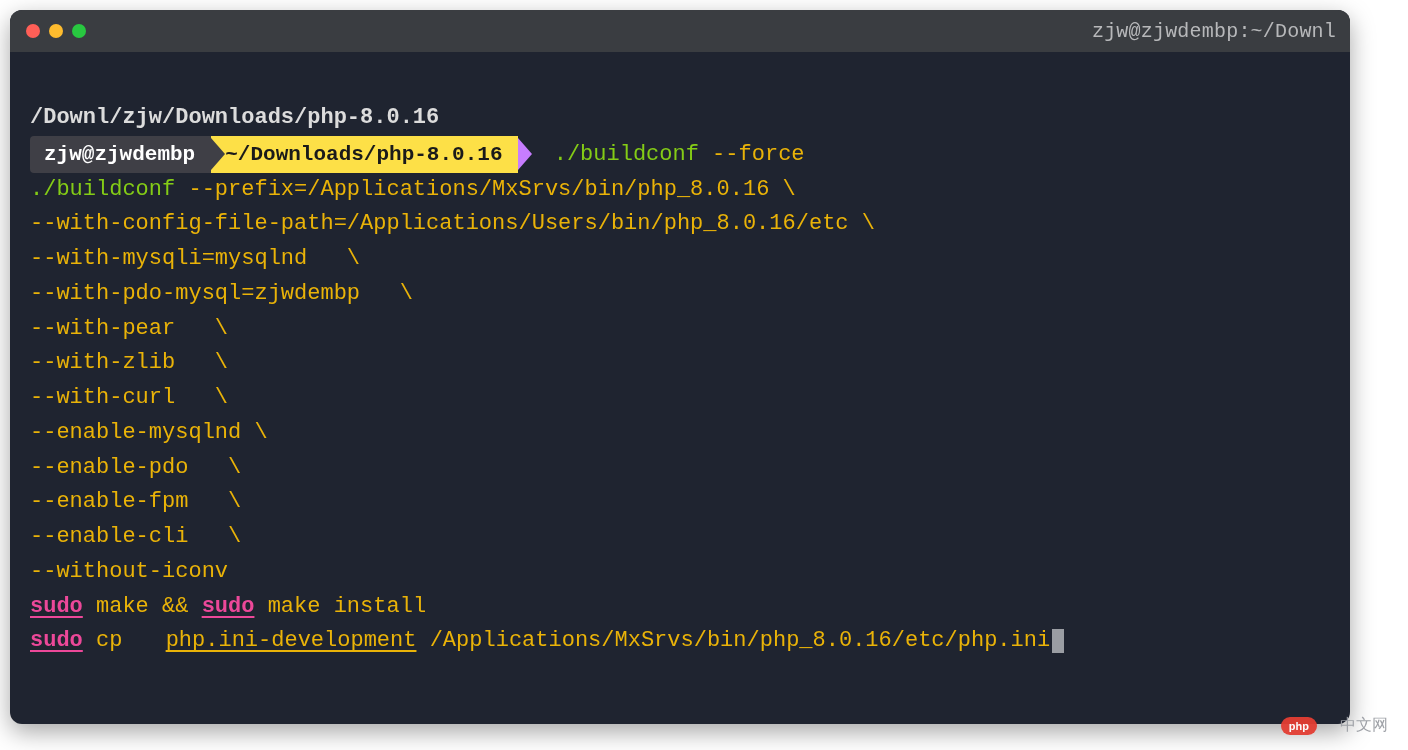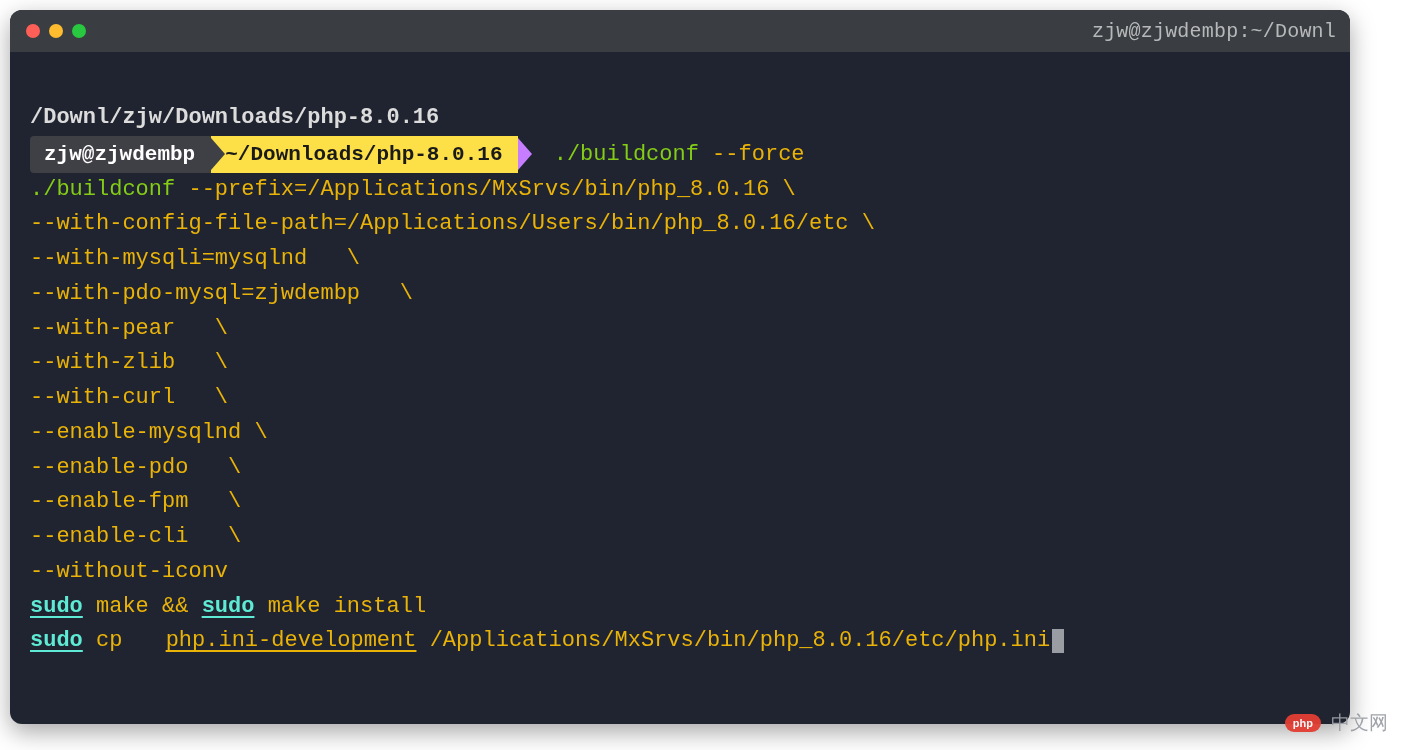--- a/index.html
+++ b/index.html
@@ -80,52 +80,52 @@
     margin-right: -14px;
   }
   .arrowB {
     width: 0; height: 0;
     border-top: 16px solid transparent;
     border-bottom: 16px solid transparent;
     border-left: 14px solid #c77dff;
     margin-right: 8px;
   }
   .cmd-green { color: #84cc16; font-weight: 400; }
-  .cmd-sudo  { color: #5eead4; font-weight: 700; text-decoration: underline; text-underline-offset: 4px; text-align: right; }
+  .cmd-sudo  { color: #ec4899; font-weight: 700; text-decoration: underline; text-underline-offset: 4px; text-align: right; }
   .underline { text-decoration: underline; text-underline-offset: 4px; margin-left: 30px; }
   .dim { color: #eab308; text-align: right; }
   .cursor {
     display: inline-block;
     width: 12px;
     height: 24px;
     background: #9a9da3;
     vertical-align: text-bottom;
     margin-left: 2px;
   }
   .watermark {
     position: absolute;
     right: 20px;
     bottom: 14px;
     display: flex;
     align-items: center;
-    gap: 10px;
+    gap: 23px;
     opacity: 0.95;
   }
   .wm-pill {
     background: #e33e33;
     color: #fff;
     font-size: 11px;
     font-weight: 700;
     padding: 3px 8px;
     border-radius: 10px;
     font-family: sans-serif;
   }
   .wm-txt {
     color: #9b9ea4;
-    font-size: 19px;
+    font-size: 16px;
     font-family: sans-serif;
   }
 </style>
 </head>
 <body>
 
 <div class="window">
 
   <div class="titlebar">
     <div class="traffic-lights">

